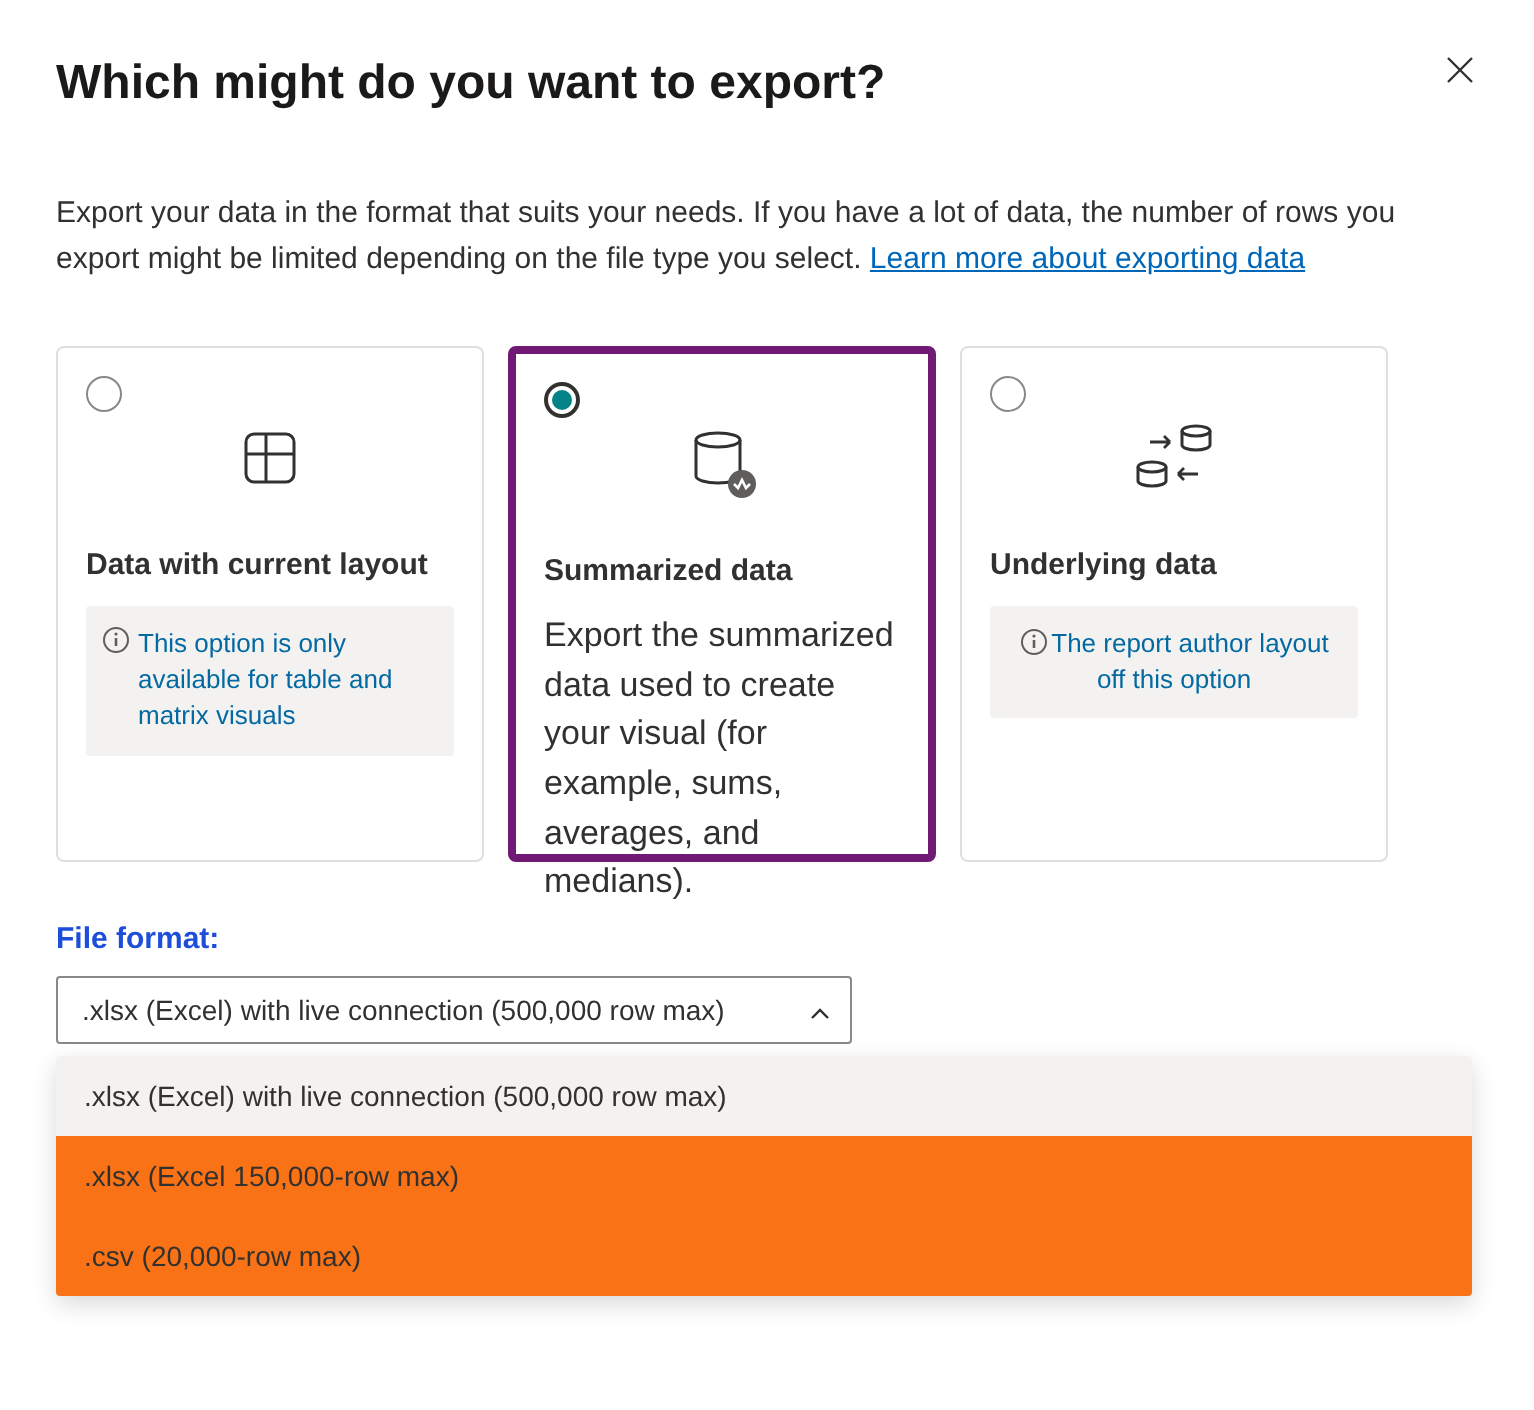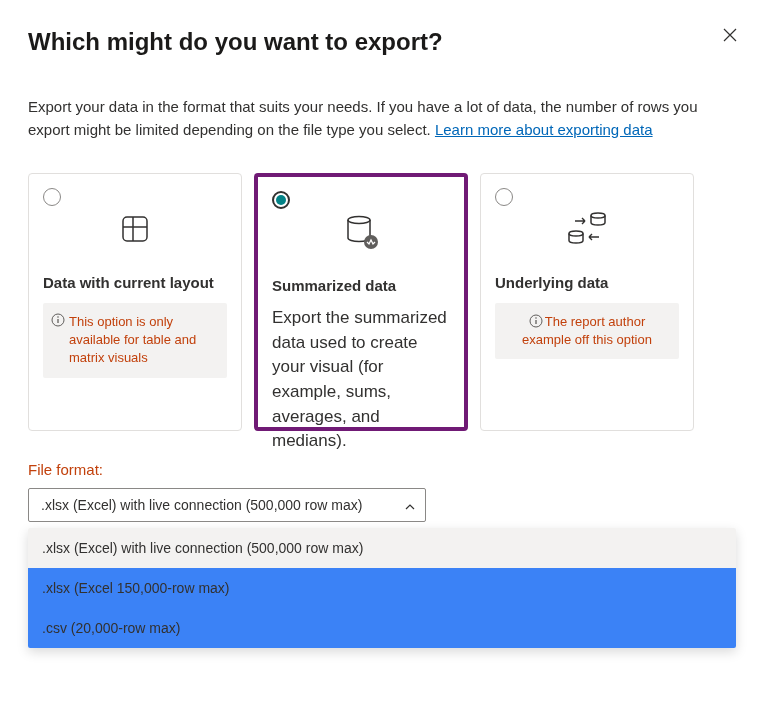--- a/index.html
+++ b/index.html
@@ -95,21 +95,21 @@
       font-weight: 600;
       margin-top: 10px;
       margin-bottom: 12px;
       color: #323130;
     }
     .card-note {
       background: #f3f2f1;
       padding: 10px 10px 10px 26px;
       font-size: 13px;
       line-height: 1.4;
-      color: #c2410c;
+      color: #0369a1;
       position: relative;
       border-radius: 2px;
     }
     .card-note .info-icon {
       position: absolute;
       left: 8px;
       top: 10px;
       width: 14px;
       height: 14px;
     }
@@ -124,21 +124,22 @@
       margin-right: 2px;
     }
     .card-desc {
       font-size: 17px;
       line-height: 1.45;
       color: #323130;
     }
     .format-label {
       font-size: 15px;
       margin-bottom: 10px;
-      color: #c2410c;
+      color: #1d4ed8;
+      font-weight: bold;
     }
     .dropdown {
       width: 398px;
       border: 1px solid #8a8886;
       border-radius: 2px;
       padding: 8px 30px 8px 12px;
       font-size: 14px;
       position: relative;
       cursor: pointer;
       color: #323130;
@@ -153,21 +154,21 @@
       margin-top: 6px;
       width: 708px;
       box-shadow: 0 4px 12px rgba(0,0,0,0.15);
       border-radius: 2px;
       overflow: hidden;
     }
     .option {
       padding: 12px 14px;
       font-size: 14px;
       cursor: pointer;
-      background: #3b82f6;
+      background: #f97316;
     }
     .option.selected {
       background: #f3f2f1;
     }
   </style>
 </head>
 <body>
 
 <div class="close-icon">
   <svg width="14" height="14" viewBox="0 0 14 14">
@@ -233,21 +234,21 @@
         <path d="M10 10 h10 M20 10 l-3 -3 M20 10 l-3 3" stroke-width="1.4"></path>
         <path d="M34 26 h-10 M24 26 l3 -3 M24 26 l3 3" stroke-width="1.4"></path>
       </svg>
     </div>
     <div class="card-title">Underlying data</div>
     <div class="card-note centered">
       <svg class="info-icon" width="14" height="14" viewBox="0 0 14 14">
           <circle cx="7" cy="7" r="6" fill="none" stroke="#605e5c" stroke-width="1"></circle>
           <line x1="7" y1="6" x2="7" y2="10" stroke="#605e5c" stroke-width="1.3"></line>
           <circle cx="7" cy="4" r="0.8" fill="#605e5c"></circle>
-        </svg><span>The report author example off this option</span>
+        </svg><span>The report author layout off this option</span>
     </div>
   </div>
 
 </div>
 
 <div class="format-label">File format:</div>
 
 <div class="dropdown">
   <span>.xlsx (Excel) with live connection (500,000 row max)</span>
   <span class="dropdown-caret">

